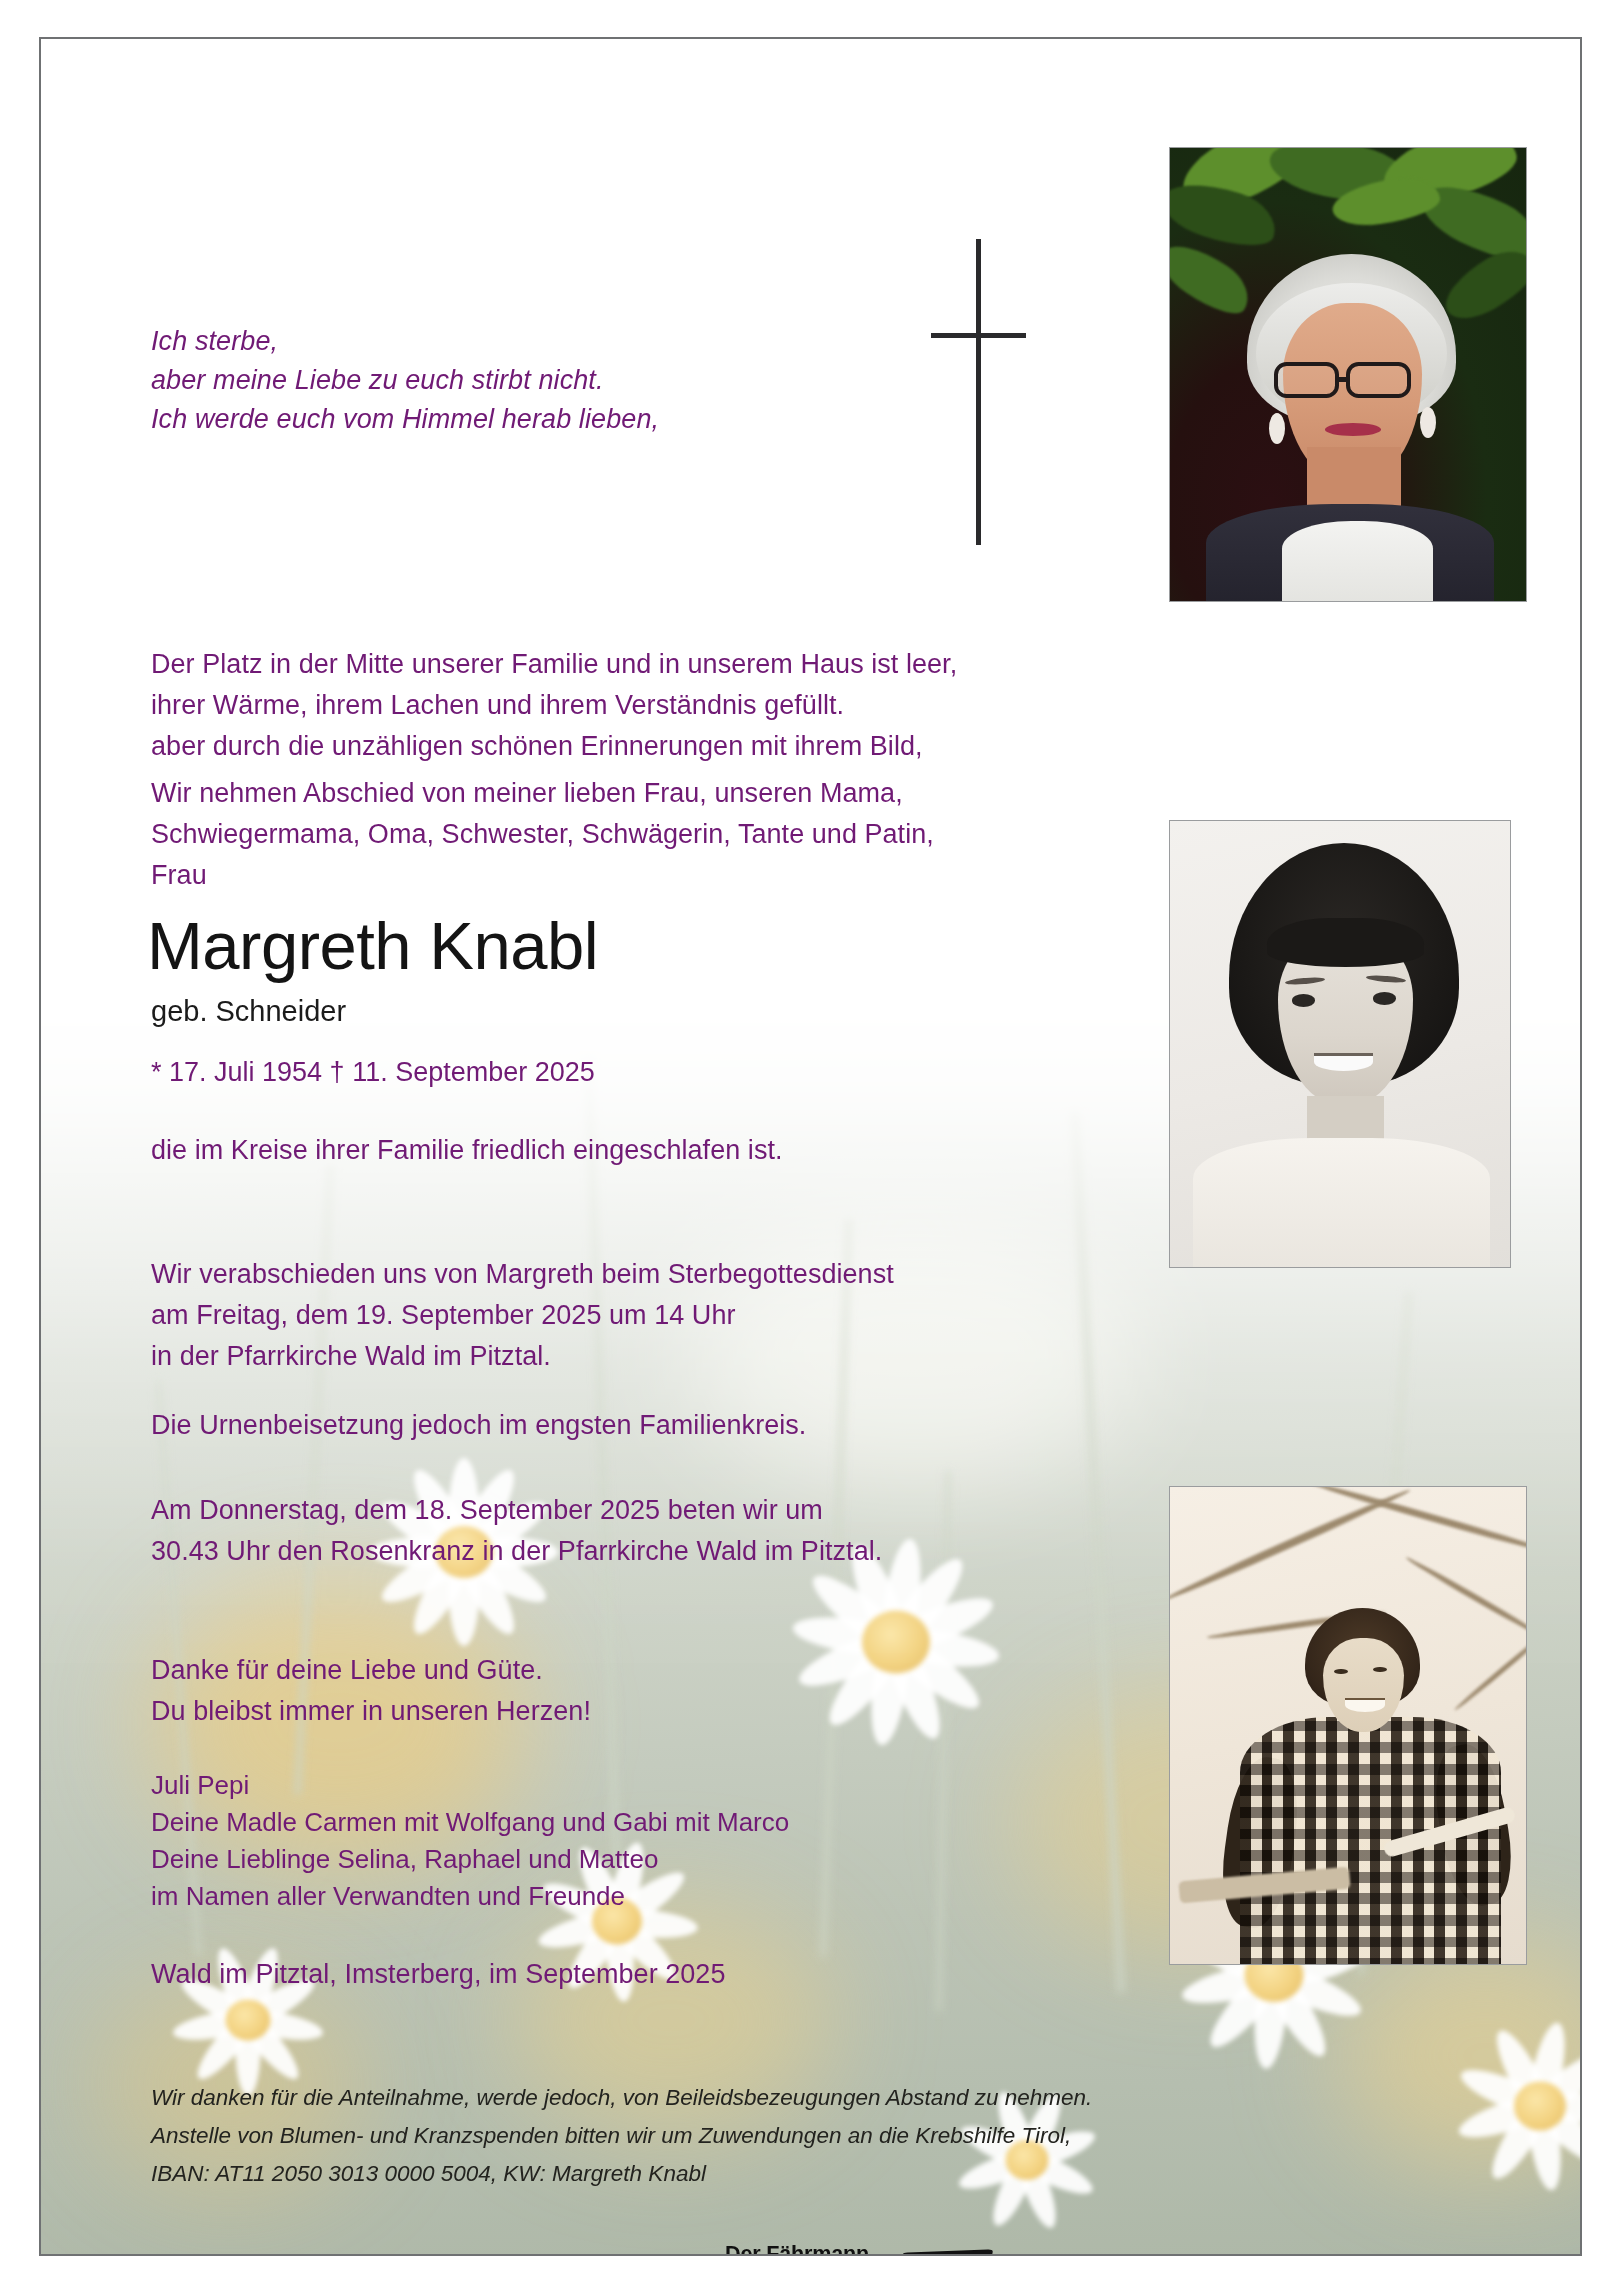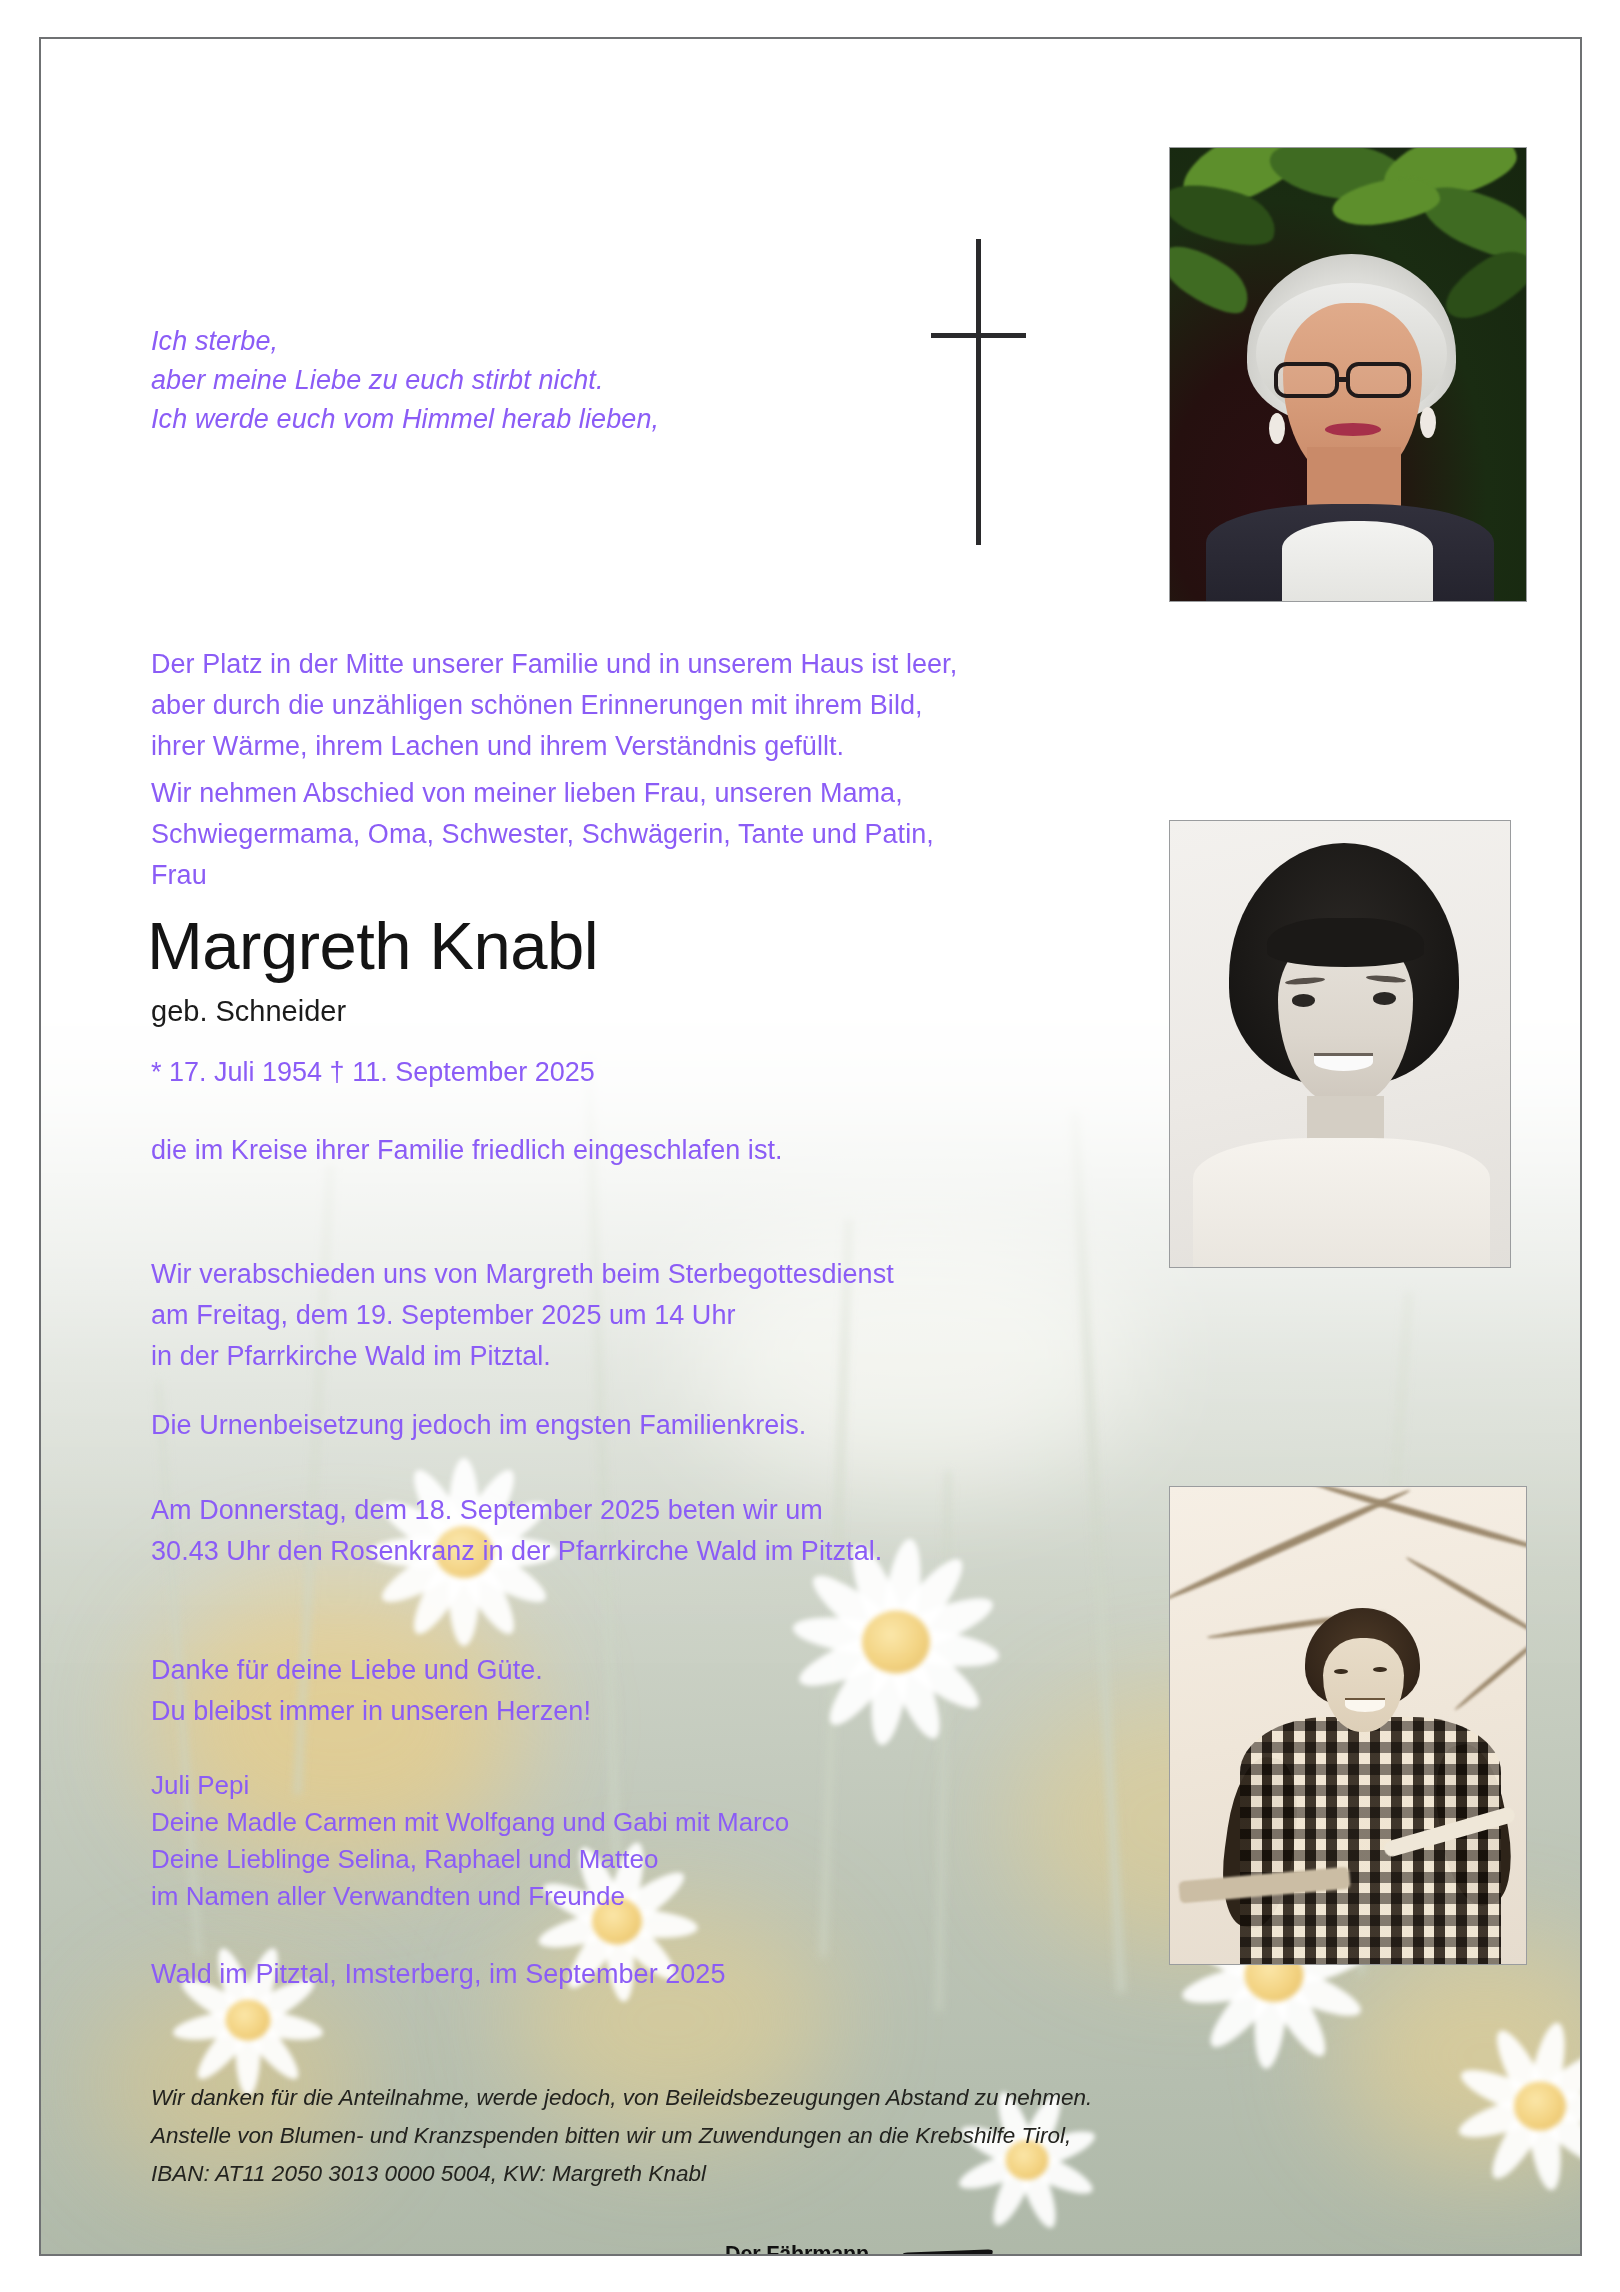--- a/index.html
+++ b/index.html
@@ -164,21 +164,21 @@
       border-radius: 34% 34% 0 0 / 22% 22% 0 0; }
   .p3-sleeve { position: absolute; background: #2e2419; border-radius: 44%; }
   .p3-sl { left: 56px; top: 270px; width: 68px; height: 171px; transform: rotate(8deg); }
   .p3-sr { left: 270px; top: 257px; width: 67px; height: 162px; transform: rotate(-10deg); }
   .p3-bar { position: absolute; left: 212px; top: 337px; width: 135px; height: 16px;
       background: #efe7d8; border-radius: 9px; transform: rotate(-16deg); filter: blur(0.5px); }
   .p3-rail { position: absolute; left: 9px; top: 387px; width: 171px; height: 21.6px;
       background: #cbbda4; border-radius: 5.4px; transform: rotate(-5deg); filter: blur(1.3px); }
 
   
-  .txt { position: absolute; color: #8b5cf6; }
+  .txt { position: absolute; color: #701a75; }
 
   .verse {
     left: 110px; top: 283px; width: 666px;
     font-size: 27px; font-style: italic; line-height: 39px; letter-spacing: 0.1px;
   }
 
   .para { font-size: 27px; line-height: 41px; letter-spacing: 0.05px; }
 
   .p-intro   { left: 110px; top: 605px;  width: 936px; }
   .p-abschied{ left: 110px; top: 734px;  width: 936px; }
@@ -409,22 +409,22 @@
       </div>
 
       <div class="txt verse">
         <div>Ich sterbe,</div>
         <div>aber meine Liebe zu euch stirbt nicht.</div>
         <div>Ich werde euch vom Himmel herab lieben,</div>
       </div>
 
       <div class="txt para p-intro">
         <div>Der Platz in der Mitte unserer Familie und in unserem Haus ist leer,</div>
+        <div>ihrer Wärme, ihrem Lachen und ihrem Verständnis gefüllt.</div>
         <div>aber durch die unzähligen schönen Erinnerungen mit ihrem Bild,</div>
-        <div>ihrer Wärme, ihrem Lachen und ihrem Verständnis gefüllt.</div>
       </div>
 
       <div class="txt para p-abschied">
         <div>Wir nehmen Abschied von meiner lieben Frau, unseren Mama,</div>
         <div>Schwiegermama, Oma, Schwester, Schwägerin, Tante und Patin,</div>
         <div>Frau</div>
       </div>
 
       <div class="txt name-big">Margreth Knabl</div>
       <div class="txt name-geb">geb. Schneider</div>

